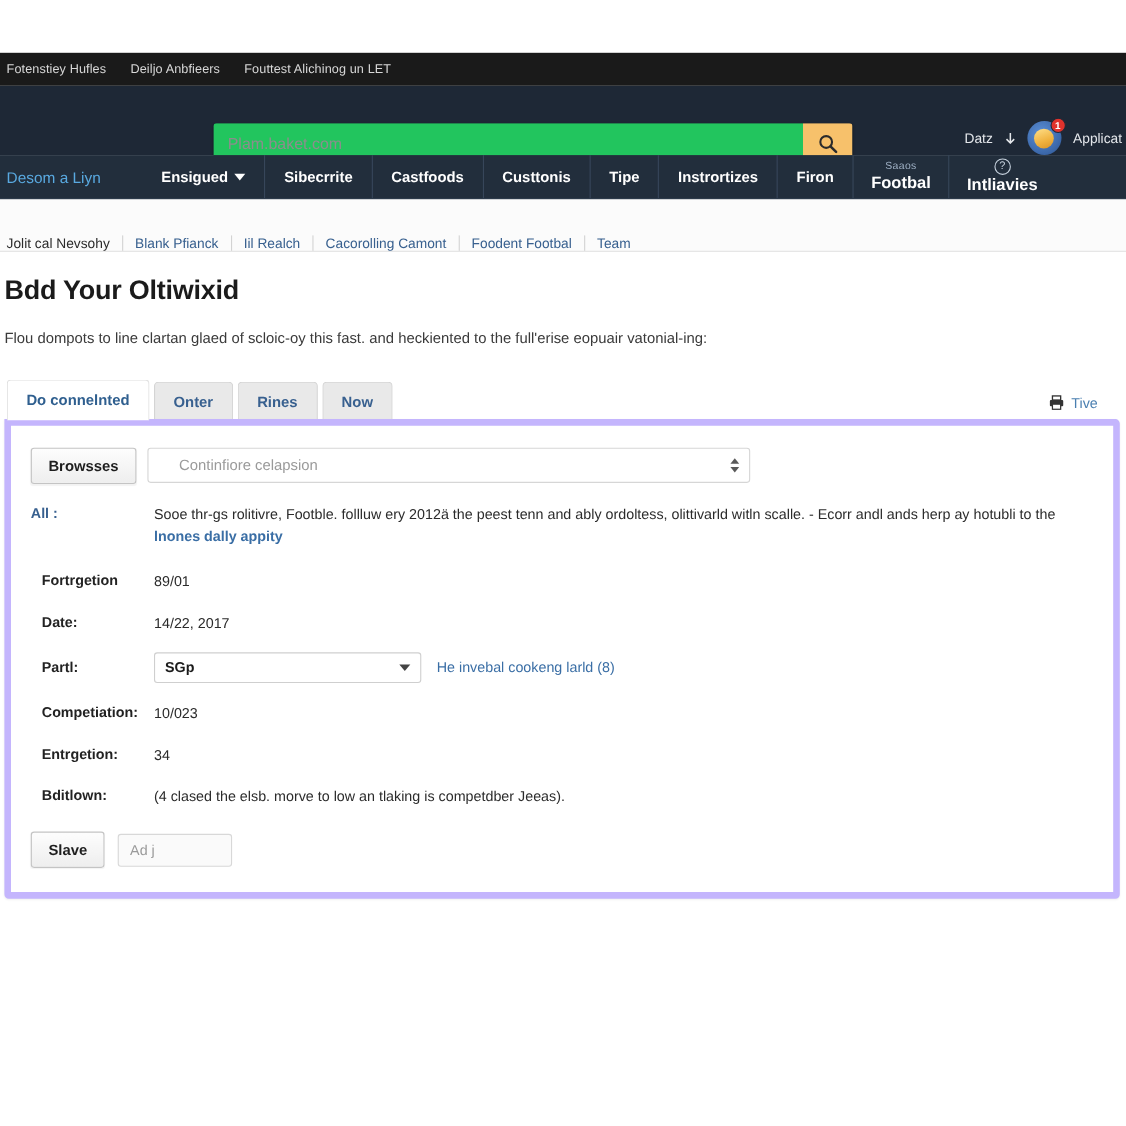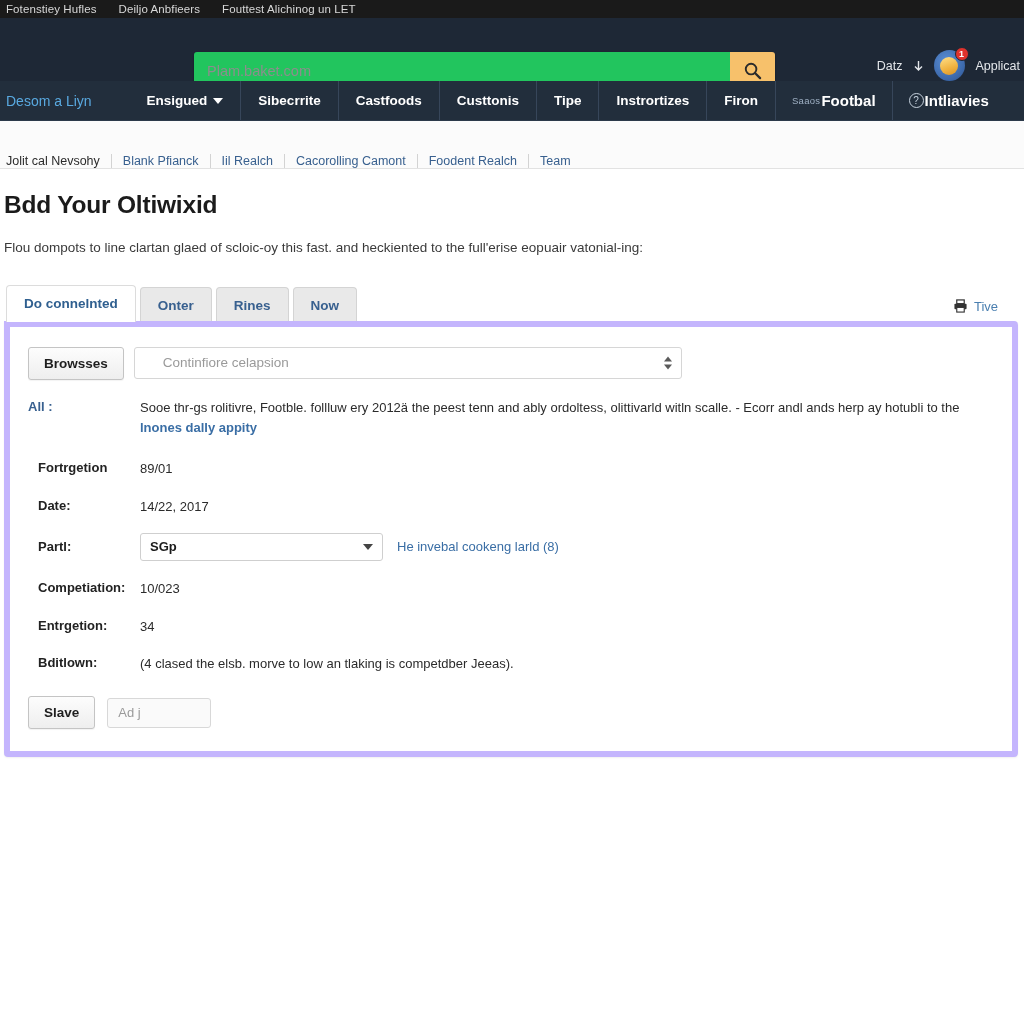--- a/index.html
+++ b/index.html
@@ -6,26 +6,27 @@
   * { box-sizing: border-box; margin: 0; padding: 0; }
   html, body {
     width: 1024px; height: 1024px;
     background: #ffffff;
     font-family: "Liberation Sans", sans-serif;
     overflow: hidden;
   }
 
   
   .utility-bar {
-    height: 18px;
+    height: 30px;
     background: #1a1a1a;
     display: flex;
     align-items: center;
     padding-left: 6px;
     gap: 22px;
+    margin-top: 48px;
   }
   .utility-link {
     color: #d8d8d8;
     font-size: 11.5px;
     letter-spacing: .1px;
     white-space: nowrap;
     cursor: pointer;
   }
 
   
@@ -127,21 +128,21 @@
     white-space: nowrap; cursor: pointer;
   }
   .nav-item:first-of-type { border-left: none; }
   .caret-down {
     width: 0; height: 0;
     border-left: 5px solid transparent;
     border-right: 5px solid transparent;
     border-top: 6px solid #ffffff;
   }
   .nav-item.stacked {
-    flex-direction: row; gap: 1px; justify-content: center;
+    flex-direction: column; gap: 1px; justify-content: center;
     padding: 0 16px;
   }
   .nav-sub { font-size: 9.5px; font-weight: normal; color: #9fb0c4; letter-spacing:.3px; }
   .nav-main { font-size: 15px; font-weight: bold; color: #fff; }
   .qmark {
     width: 15px; height: 15px; border-radius: 50%;
     border: 1.4px solid #c7d2de; color: #c7d2de;
     font-size: 10px; display:flex; align-items:center; justify-content:center;
     font-weight: normal;
   }
@@ -374,21 +375,21 @@
 
 <div class="breadcrumb">
   <span class="crumb first">Jolit cal Nevsohy</span>
   <span class="crumb-sep"></span>
   <span class="crumb">Blank Pfianck</span>
   <span class="crumb-sep"></span>
   <span class="crumb">Iil Realch</span>
   <span class="crumb-sep"></span>
   <span class="crumb">Cacorolling Camont</span>
   <span class="crumb-sep"></span>
-  <span class="crumb">Foodent Realch</span>
+  <span class="crumb">Foodent Footbal</span>
   <span class="crumb-sep"></span>
   <span class="crumb">Team</span>
 </div>
 
 <div class="page">
   <h1 class="page-title">Bdd Your Oltiwixid</h1>
   <p class="page-desc">Flou dompots to line clartan glaed of scloic-oy this fast. and heckiented to the full'erise eopuair vatonial-ing:</p>
 
   <div class="panel-wrap">
 

